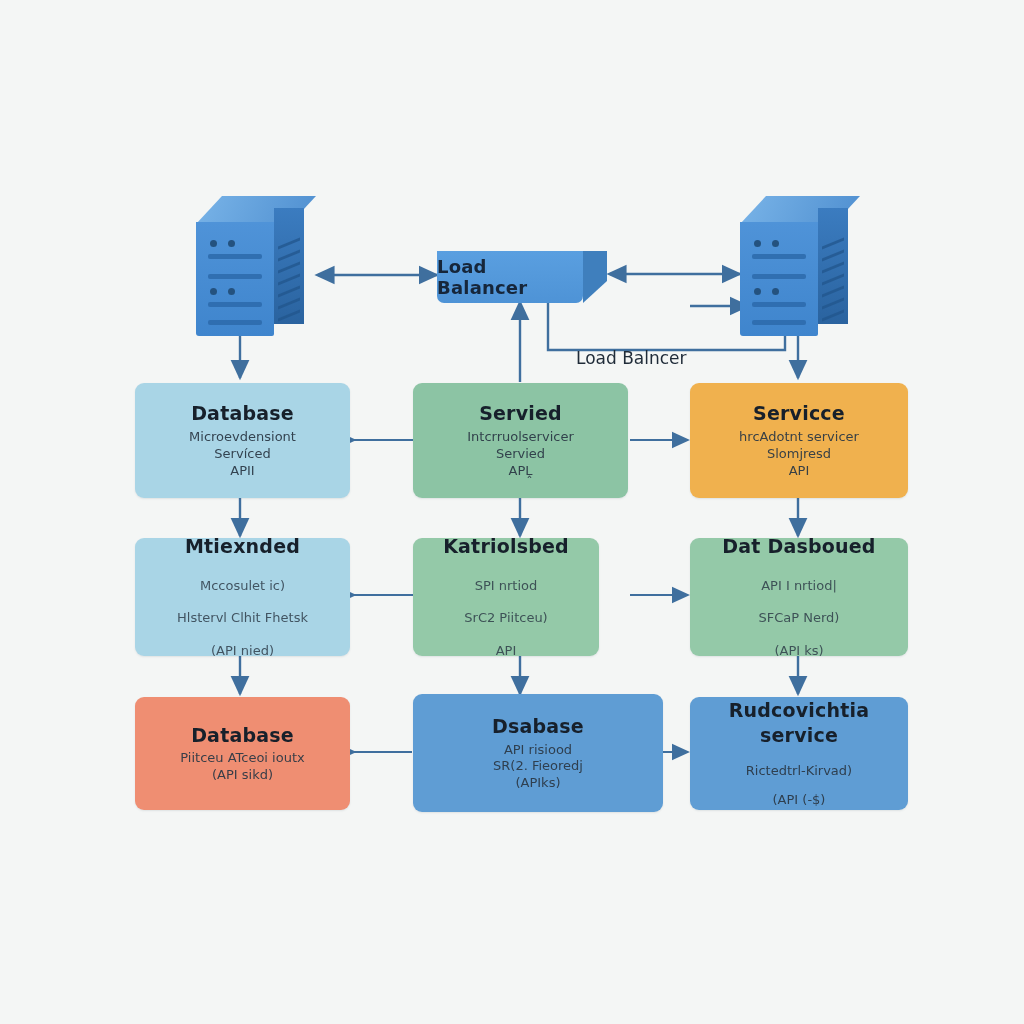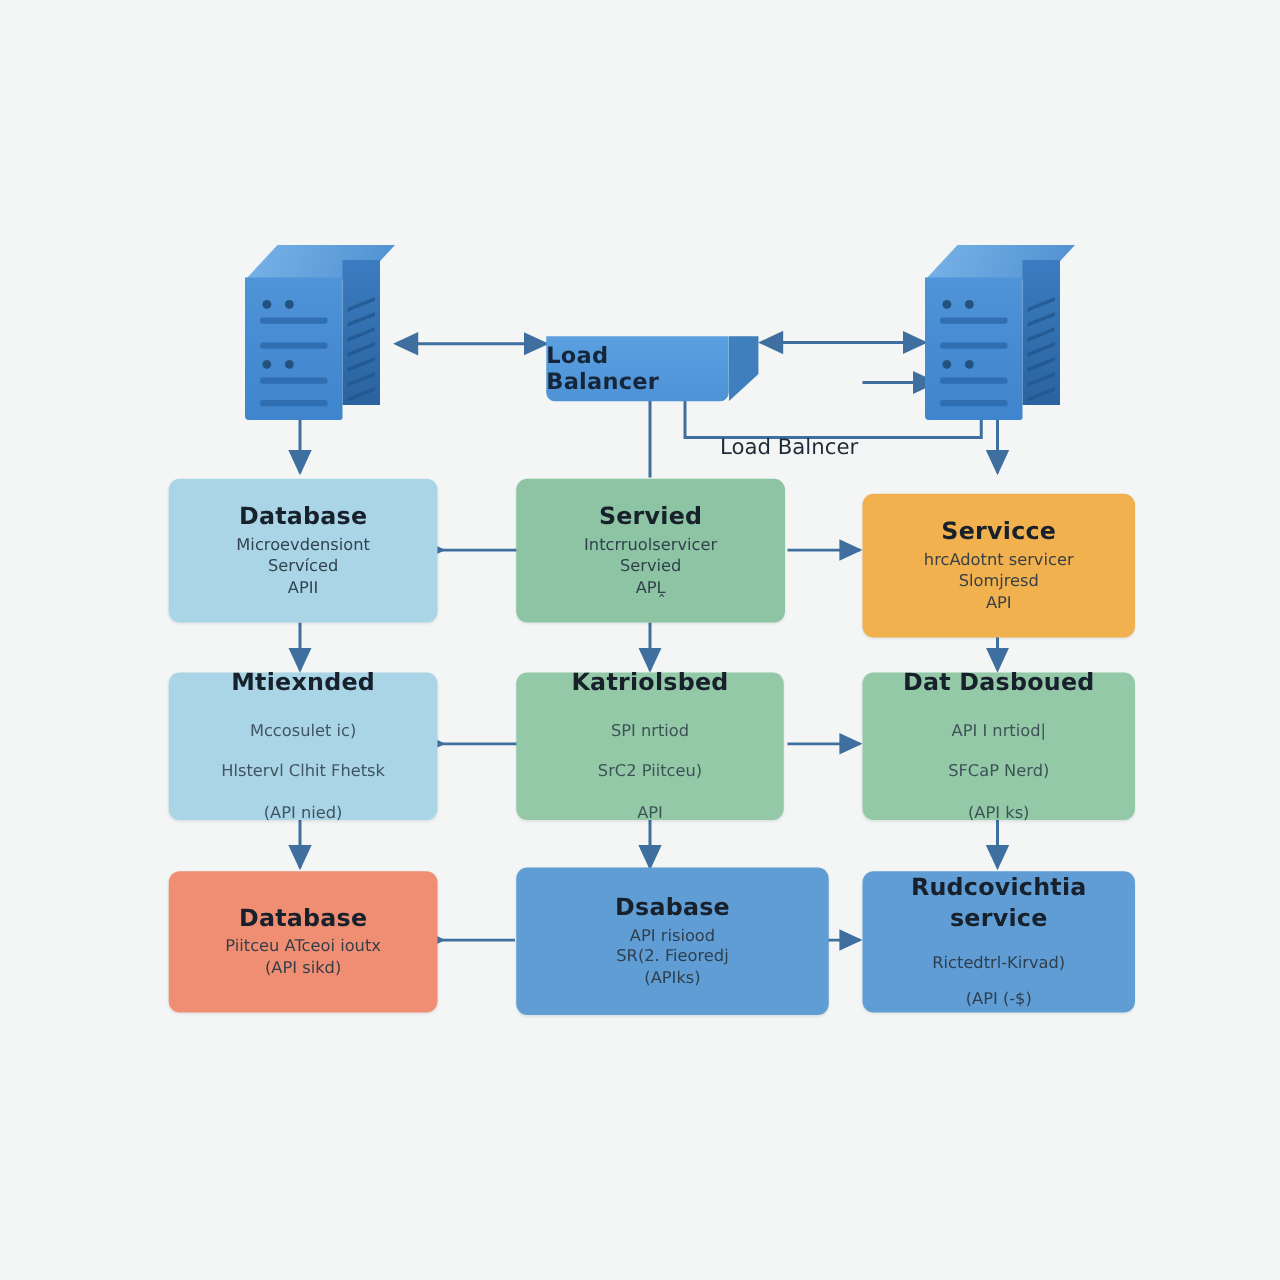--- a/index.html
+++ b/index.html
@@ -42,21 +42,21 @@
     font-size: 13px;
     font-weight: 400;
     color: #2b3845;
     opacity: .93;
   }
   .node.faint .n-line { opacity: .82; margin-top: 16px; }
 
   
   .c-lightblue { background: #a9d5e6; }
   .c-green     { background: #8cc4a4; }
-  .c-orange    { background: #f0b14e; margin-top: 12px; }
+  .c-orange    { background: #f0b14e; }
   .c-green2    { background: #94c9a8; }
   .c-salmon    { background: #ef8e72; }
   .c-blue      { background: #5f9dd4; }
 
   
   .server {
     position: absolute;
     width: 120px;
     height: 140px;
   }
@@ -235,21 +235,21 @@
     <div class="srv-slot" style="left:12px; top:124px; width:54px;"></div>
     <div class="srv-vent" style="left:82px; top:46px;"></div>
     <div class="srv-vent" style="left:82px; top:58px;"></div>
     <div class="srv-vent" style="left:82px; top:70px;"></div>
     <div class="srv-vent" style="left:82px; top:82px;"></div>
     <div class="srv-vent" style="left:82px; top:94px;"></div>
     <div class="srv-vent" style="left:82px; top:106px;"></div>
     <div class="srv-vent" style="left:82px; top:118px;"></div>
   </div>
 
-  <div class="lb" style="left:437px; top:229px;">
+  <div class="lb" style="left:437px; top:211px;">
     <div class="lb-top"></div>
     <div class="lb-side"></div>
     <div class="lb-front">
       <span class="lb-label">Load Balancer</span>
     </div>
   </div>
 
   <div class="free-label" style="left:576px; top:348px;">Load Balncer</div>
 
   <div class="node c-lightblue" style="left:135px; top:383px; width:215px; height:115px;">
@@ -273,21 +273,21 @@
     <div class="n-line">API</div>
   </div>
 
   <div class="node c-lightblue faint" style="left:135px; top:538px; width:215px; height:118px;">
     <div class="n-title">Mtiexnded</div>
     <div class="n-line">Mccosulet ic)</div>
     <div class="n-line">Hlstervl Clhit Fhetsk</div>
     <div class="n-line">(API nied)</div>
   </div>
 
-  <div class="node c-green2 faint" style="left:413px; top:538px; width:214px; height:118px;">
+  <div class="node c-green2 faint" style="left:413px; top:538px; width:186px; height:118px;">
     <div class="n-title">Katriolsbed</div>
     <div class="n-line">SPI nrtiod</div>
     <div class="n-line">SrC2 Piitceu)</div>
     <div class="n-line">API</div>
   </div>
 
   <div class="node c-green2 faint" style="left:690px; top:538px; width:218px; height:118px;text-align:center;">
     <div class="n-title">Dat Dasboued</div>
     <div class="n-line">API I nrtiod|</div>
     <div class="n-line">SFCaP Nerd)</div>

